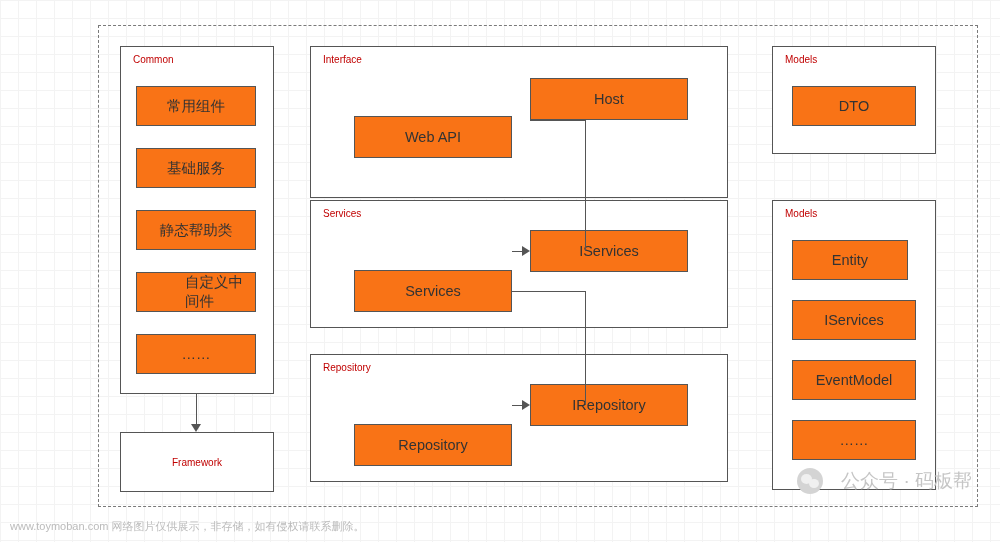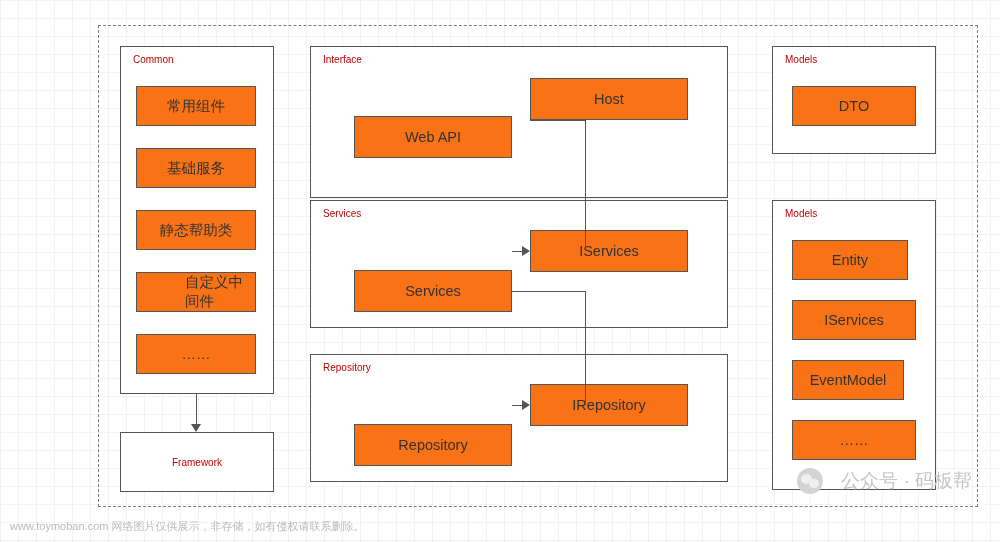--- a/index.html
+++ b/index.html
@@ -131,20 +131,20 @@
 <div class="box" style="left:772px; top:46px; width:164px; height:108px;">
   <div class="title">Models</div>
 </div>
 <div class="item" style="left:792px; top:86px; width:124px; height:40px;">DTO</div>
 
 <div class="box" style="left:772px; top:200px; width:164px; height:290px;">
   <div class="title">Models</div>
 </div>
 <div class="item" style="left:792px; top:240px; width:116px; height:40px;">Entity</div>
 <div class="item" style="left:792px; top:300px; width:124px; height:40px;">IServices</div>
-<div class="item" style="left:792px; top:360px; width:112px; height:40px;">EventModel</div>
+<div class="item" style="left:792px; top:360px; width:124px; height:40px;">EventModel</div>
 <div class="item" style="left:792px; top:420px; width:124px; height:40px;">……</div>
 
 <div class="watermark1">www.toymoban.com 网络图片仅供展示，非存储，如有侵权请联系删除。</div>
 <div class="watermark2">
   <span class="wechat"></span>
   <span>公众号 · 码板帮</span>
 </div>
 
 </body></html>

